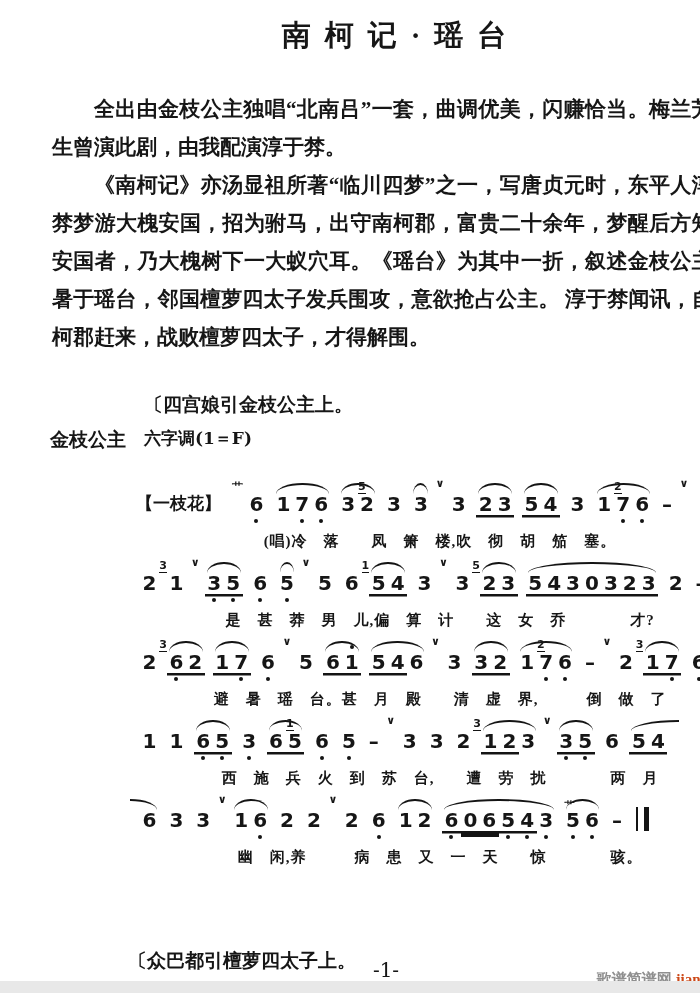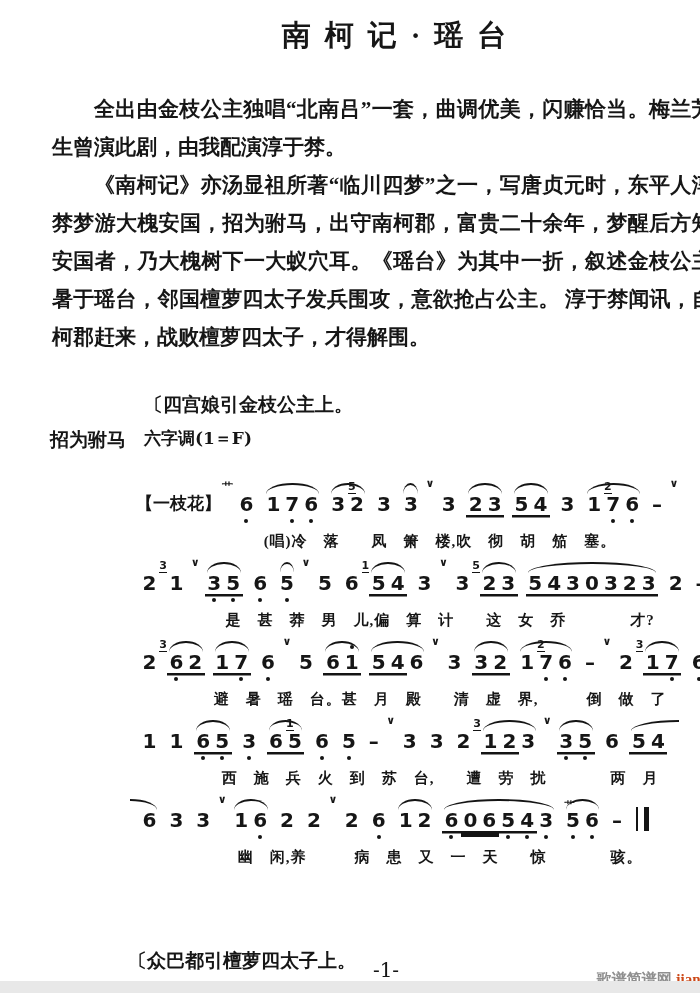--- a/index.html
+++ b/index.html
@@ -16,21 +16,21 @@
   
   .sd1{margin:36px 12px 0 100px;font-size:19px;font-weight:700;}
   .keyline{position:relative;margin-top:9px;height:26px;}
   .role{position:absolute;left:6px;top:0;font-size:19px;font-weight:700;}
   .keysig{position:absolute;left:100px;top:0;font-size:17px;font-weight:700;
           font-family:"DejaVu Serif",serif;}
   
   #music{margin-top:16px;padding-left:92px;}
   .mline{height:79px;}
   .nrow{display:flex;align-items:flex-end;height:46px;}
-  .qupai{font-size:17px;font-weight:700;margin-right:1px;line-height:22px;}
+  .qupai{font-size:17px;font-weight:700;margin-right:11px;line-height:22px;}
   .qmark{font-size:11px;font-weight:700;align-self:flex-start;transform:translateY(10px);}
   .mcell{position:relative;display:inline-flex;margin:0 4px;}
   .mcell.slur::before{content:"";position:absolute;top:-10px;left:2px;right:2px;height:9px;
       border-top:2.5px solid #141414;border-radius:50% 50% 0 0/100% 100% 0 0;}
   .mcell.sr::before{right:-12px;border-radius:100% 0 0 0/100% 0 0 0;}
   .mcell.sl::before{left:-10px;border-radius:0 100% 0 0/0 100% 0 0;}
   .mnote{position:relative;font-family:"DejaVu Sans",sans-serif;font-weight:700;font-size:20px;
          line-height:22px;padding:0 2.5px;}
   .mnote.u1{box-shadow:0 2.5px 0 #141414;}
   .mnote.u2{box-shadow:0 2.5px 0 #141414,0 6px 0 #141414;}
@@ -63,21 +63,21 @@
 
   <div class="intro">
     <p>全出由金枝公主独唱“北南吕”一套，曲调优美，闪赚恰当。梅兰芳先生曾演此剧，由我配演淳于棼。</p>
     <p>《南柯记》亦汤显祖所著“临川四梦”之一，写唐贞元时，东平人淳于棼梦游大槐安国，招为驸马，出守南柯郡，富贵二十余年，梦醒后方知槐安国者，乃大槐树下一大蚁穴耳。《瑶台》为其中一折，叙述金枝公主避暑于瑶台，邻国檀萝四太子发兵围攻，意欲抢占公主。 淳于棼闻讯，自南柯郡赶来，战败檀萝四太子，才得解围。</p>
   </div>
 
 
   <div class="sd1">〔四宫娘引金枝公主上。</div>
 
   <div class="keyline">
-    <span class="role">招为驸马</span>
+    <span class="role">金枝公主</span>
     <span class="keysig">六字调(1＝F)</span>
   </div>
 
   <div id="music">
       <div class="mline">
         <div class="nrow">
           <span class="qupai">【一枝花】</span>
           <span class="qmark">艹</span>
           <span class="mcell">
             <span class="mnote">6<i class="lo"></i></span>

